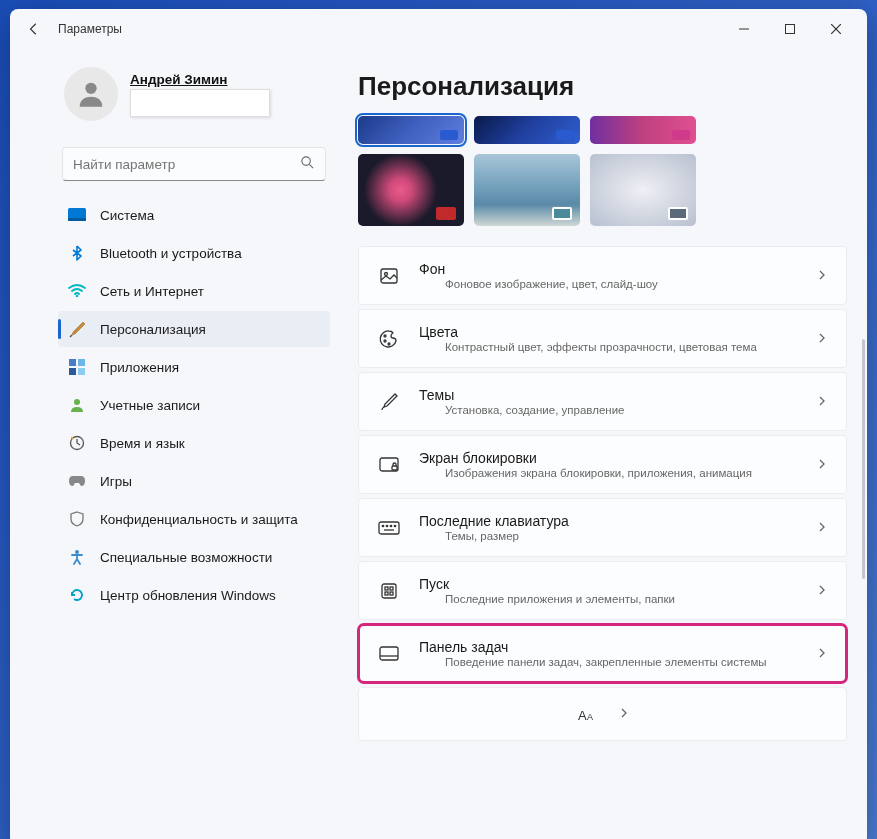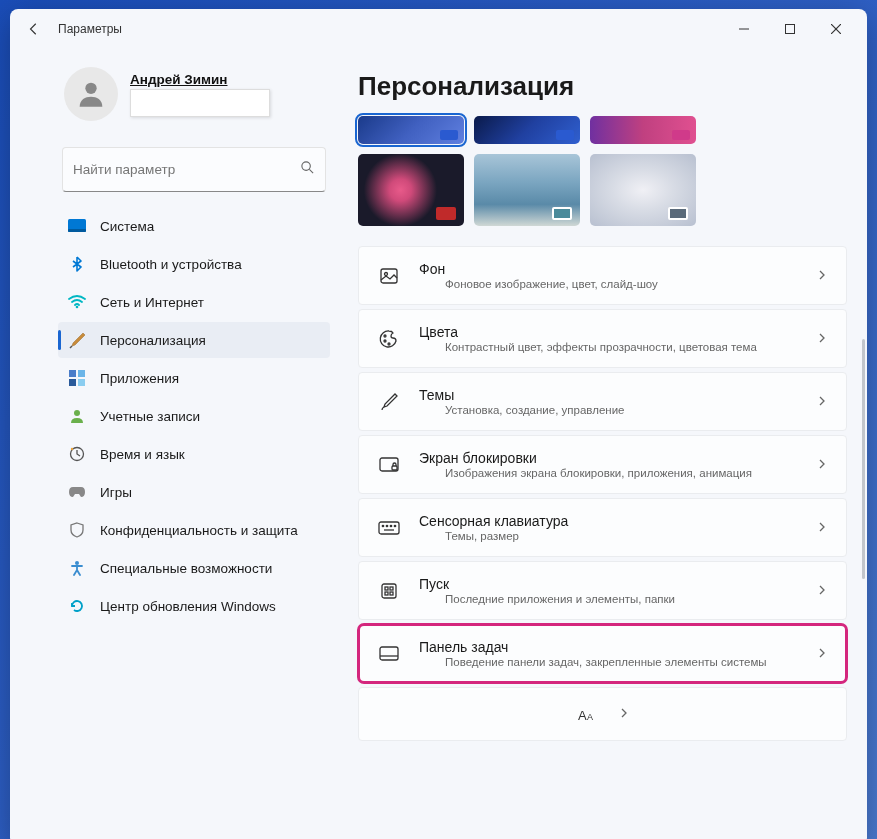--- a/index.html
+++ b/index.html
@@ -10,21 +10,21 @@
 .app-title { font-size: 12px; margin-left: 8px; color: #333; }
 .win-controls { margin-left: auto; display: flex; }
 .win-btn { width: 46px; height: 32px; display: flex; align-items: center; justify-content: center; cursor: pointer; }
 .content { flex: 1; display: flex; overflow: hidden; padding-left: 32px; }
 .sidebar { width: 300px; padding: 8px 12px 0 16px; display: flex; flex-direction: column; }
 .profile { display: flex; align-items: center; gap: 12px; padding: 10px 0 6px 6px; }
 .avatar { width: 54px; height: 54px; border-radius: 50%; background: #e8e8e8; display: flex; align-items: center; justify-content: center; }
 .avatar svg { width: 34px; height: 34px; fill: #888; }
 .profile-name { font-size: 13.5px; font-weight: 600; color: #111; text-decoration: underline; }
 .profile-mask { width: 140px; height: 28px; background: #fff; border: 1px solid #ddd; margin-top: 2px; box-shadow: 1px 1px 3px rgba(0,0,0,.12); }
-.search-box { margin: 20px 4px 16px 4px; height: 45px; background: #fbfcfe; border: 1px solid #e3e3e3; border-bottom: 1.5px solid #888; border-radius: 4px; display: flex; align-items: center; padding: 0 10px; }
+.search-box { margin: 20px 4px 16px 4px; height: 34px; background: #fbfcfe; border: 1px solid #e3e3e3; border-bottom: 1.5px solid #888; border-radius: 4px; display: flex; align-items: center; padding: 0 10px; }
 .search-box input { flex: 1; border: none; outline: none; background: transparent; font-size: 13.5px; color: #555; }
 .nav { display: flex; flex-direction: column; gap: 2px; }
 .nav-item { display: flex; align-items: center; gap: 14px; padding: 9px 10px; border-radius: 4px; cursor: pointer; position: relative; font-size: 13.5px; color: #1a1a1a; }
 .nav-item.active { background: #e9edf4; }
 .nav-item.active::before { content: ""; position: absolute; left: 0; top: 8px; bottom: 8px; width: 3px; background: #1a66d1; border-radius: 2px; }
 .nav-icon { width: 18px; height: 18px; display: flex; align-items: center; justify-content: center; }
 .main { flex: 1; padding: 22px 20px 0 16px; overflow-y: auto; position: relative; }
 .page-title { font-size: 26px; font-weight: 600; color: #1a1a1a; margin-bottom: 14px; }
 .themes-grid { display: flex; gap: 10px; margin-bottom: 10px; }
 .theme-thumb { width: 106px; height: 28px; border-radius: 5px; position: relative; overflow: hidden; cursor: pointer; }
@@ -296,21 +296,21 @@
               <svg width="22" height="14" viewBox="0 0 22 14" fill="none" stroke="currentColor" stroke-width="1.3">
                 <rect x="1" y="1" width="20" height="12" rx="2"></rect>
                 <circle cx="5" cy="5" r="0.7" fill="currentColor"></circle>
                 <circle cx="9" cy="5" r="0.7" fill="currentColor"></circle>
                 <circle cx="13" cy="5" r="0.7" fill="currentColor"></circle>
                 <circle cx="17" cy="5" r="0.7" fill="currentColor"></circle>
                 <line x1="6" y1="9" x2="16" y2="9"></line>
               </svg>
             </span>
           <div class="setting-text">
-              <div class="setting-title">Сенсорная клавиатура</div>
+              <div class="setting-title">Последние клавиатура</div>
               <div class="setting-desc">Темы, размер</div>
             </div>
           <span class="chevron"><svg width="12" height="12" viewBox="0 0 12 12">
                 <path d="M4 2 L8 6 L4 10" stroke="currentColor" stroke-width="1.3" fill="none"></path>
               </svg></span>
         </div>
         <div class="setting-row">
           <span class="setting-icon">
               <svg width="18" height="18" viewBox="0 0 18 18" fill="none" stroke="currentColor" stroke-width="1.3">
                 <rect x="2" y="2" width="14" height="14" rx="2"></rect>

